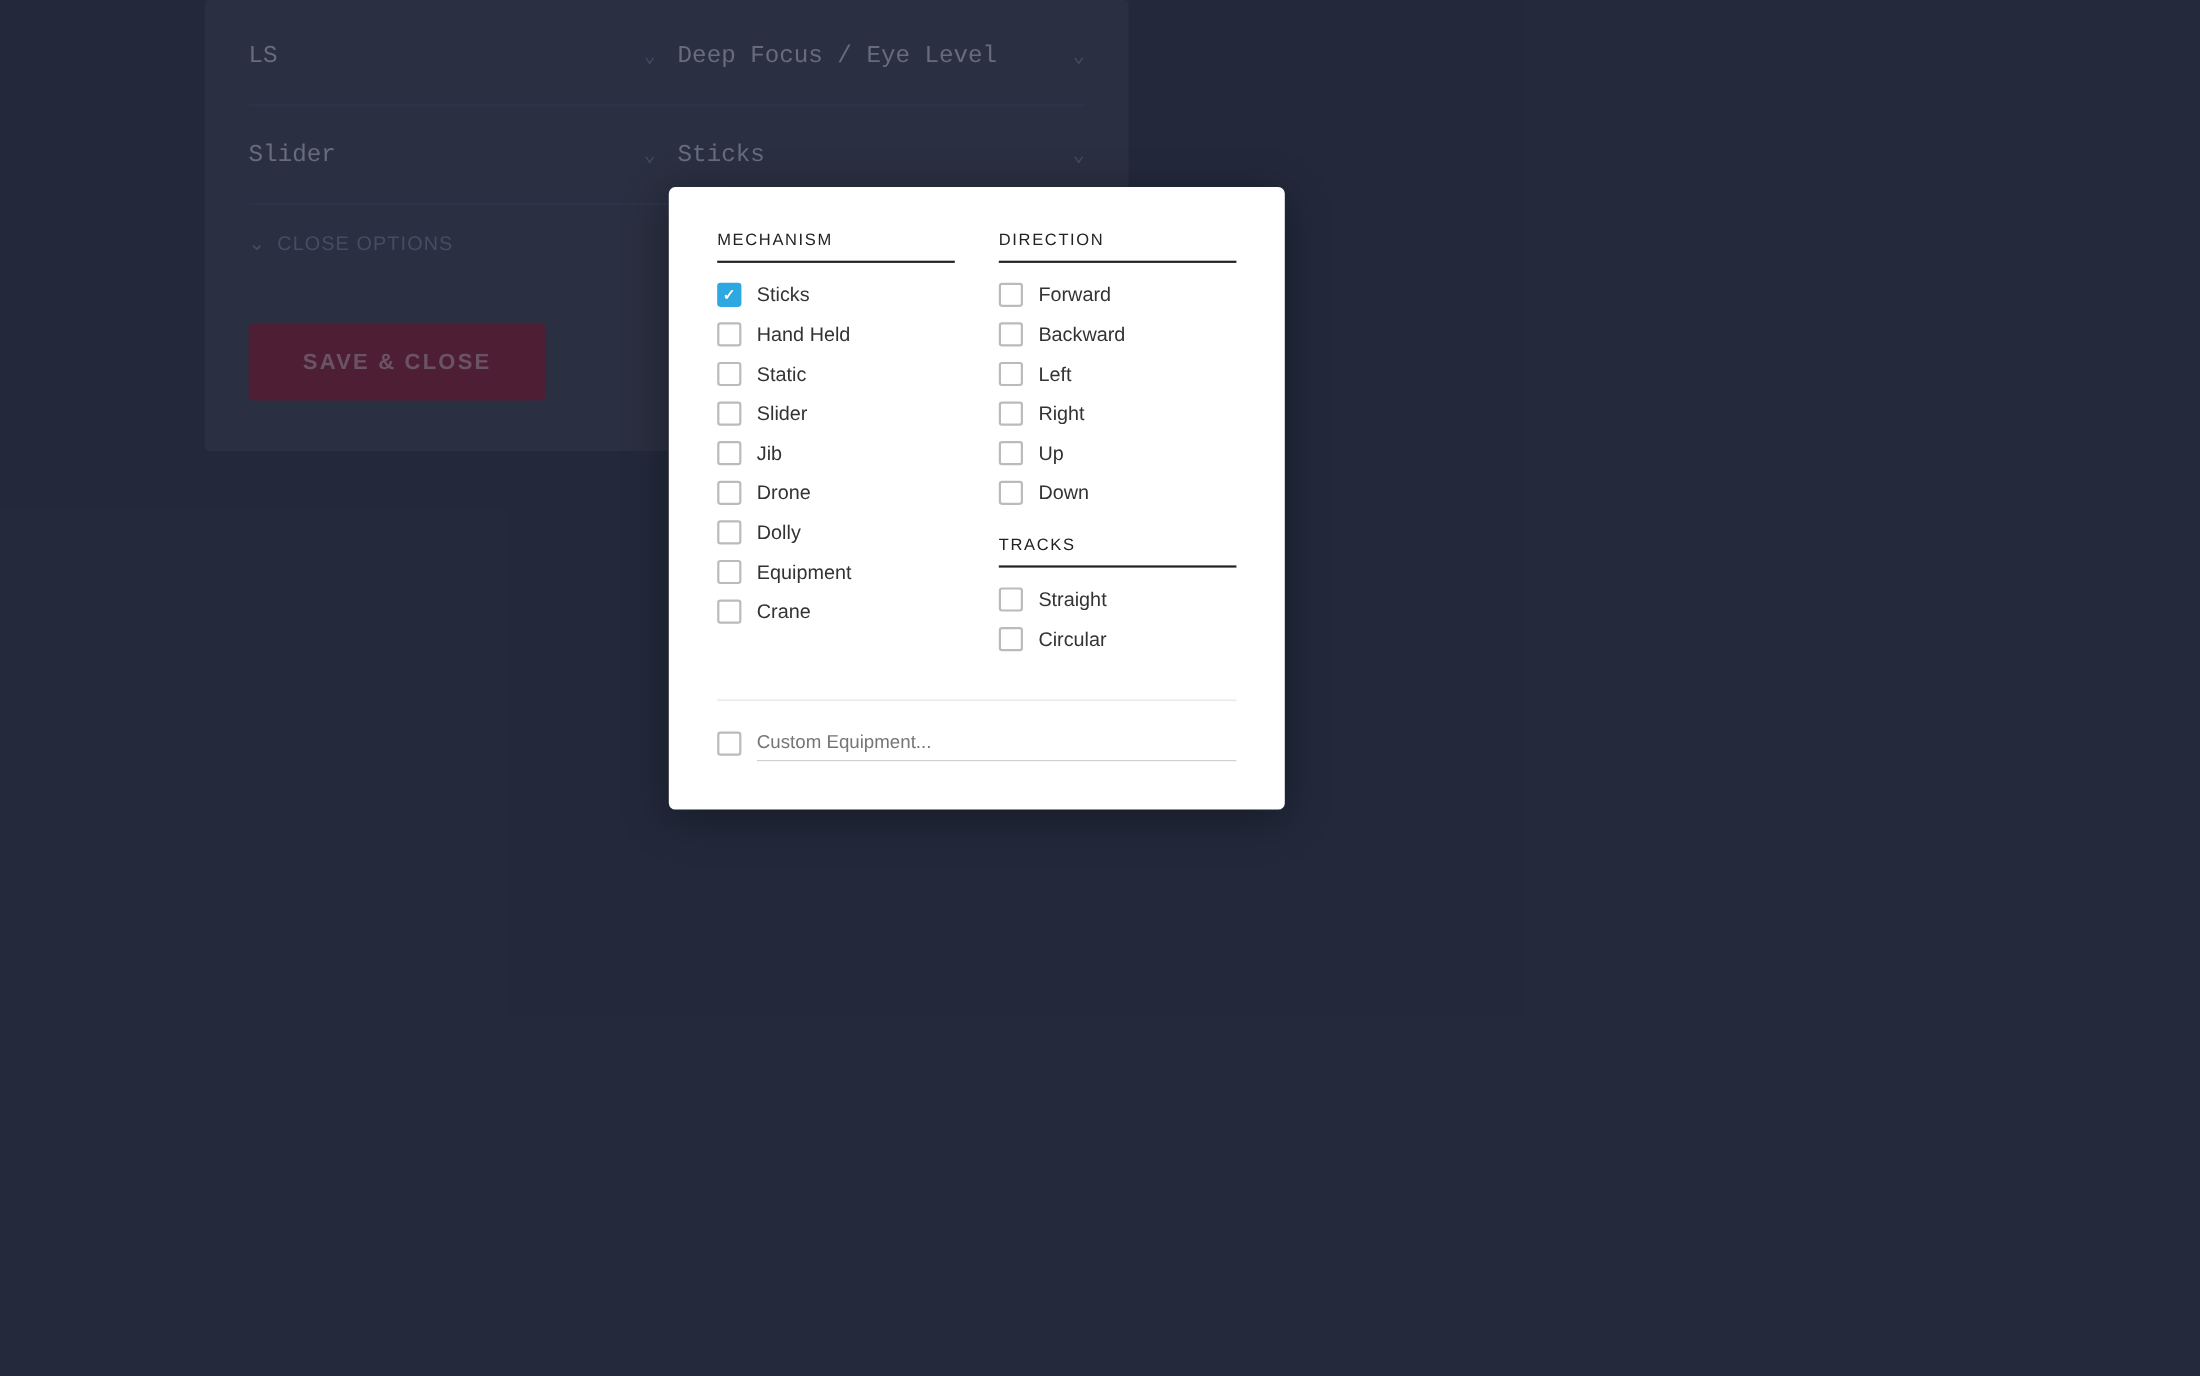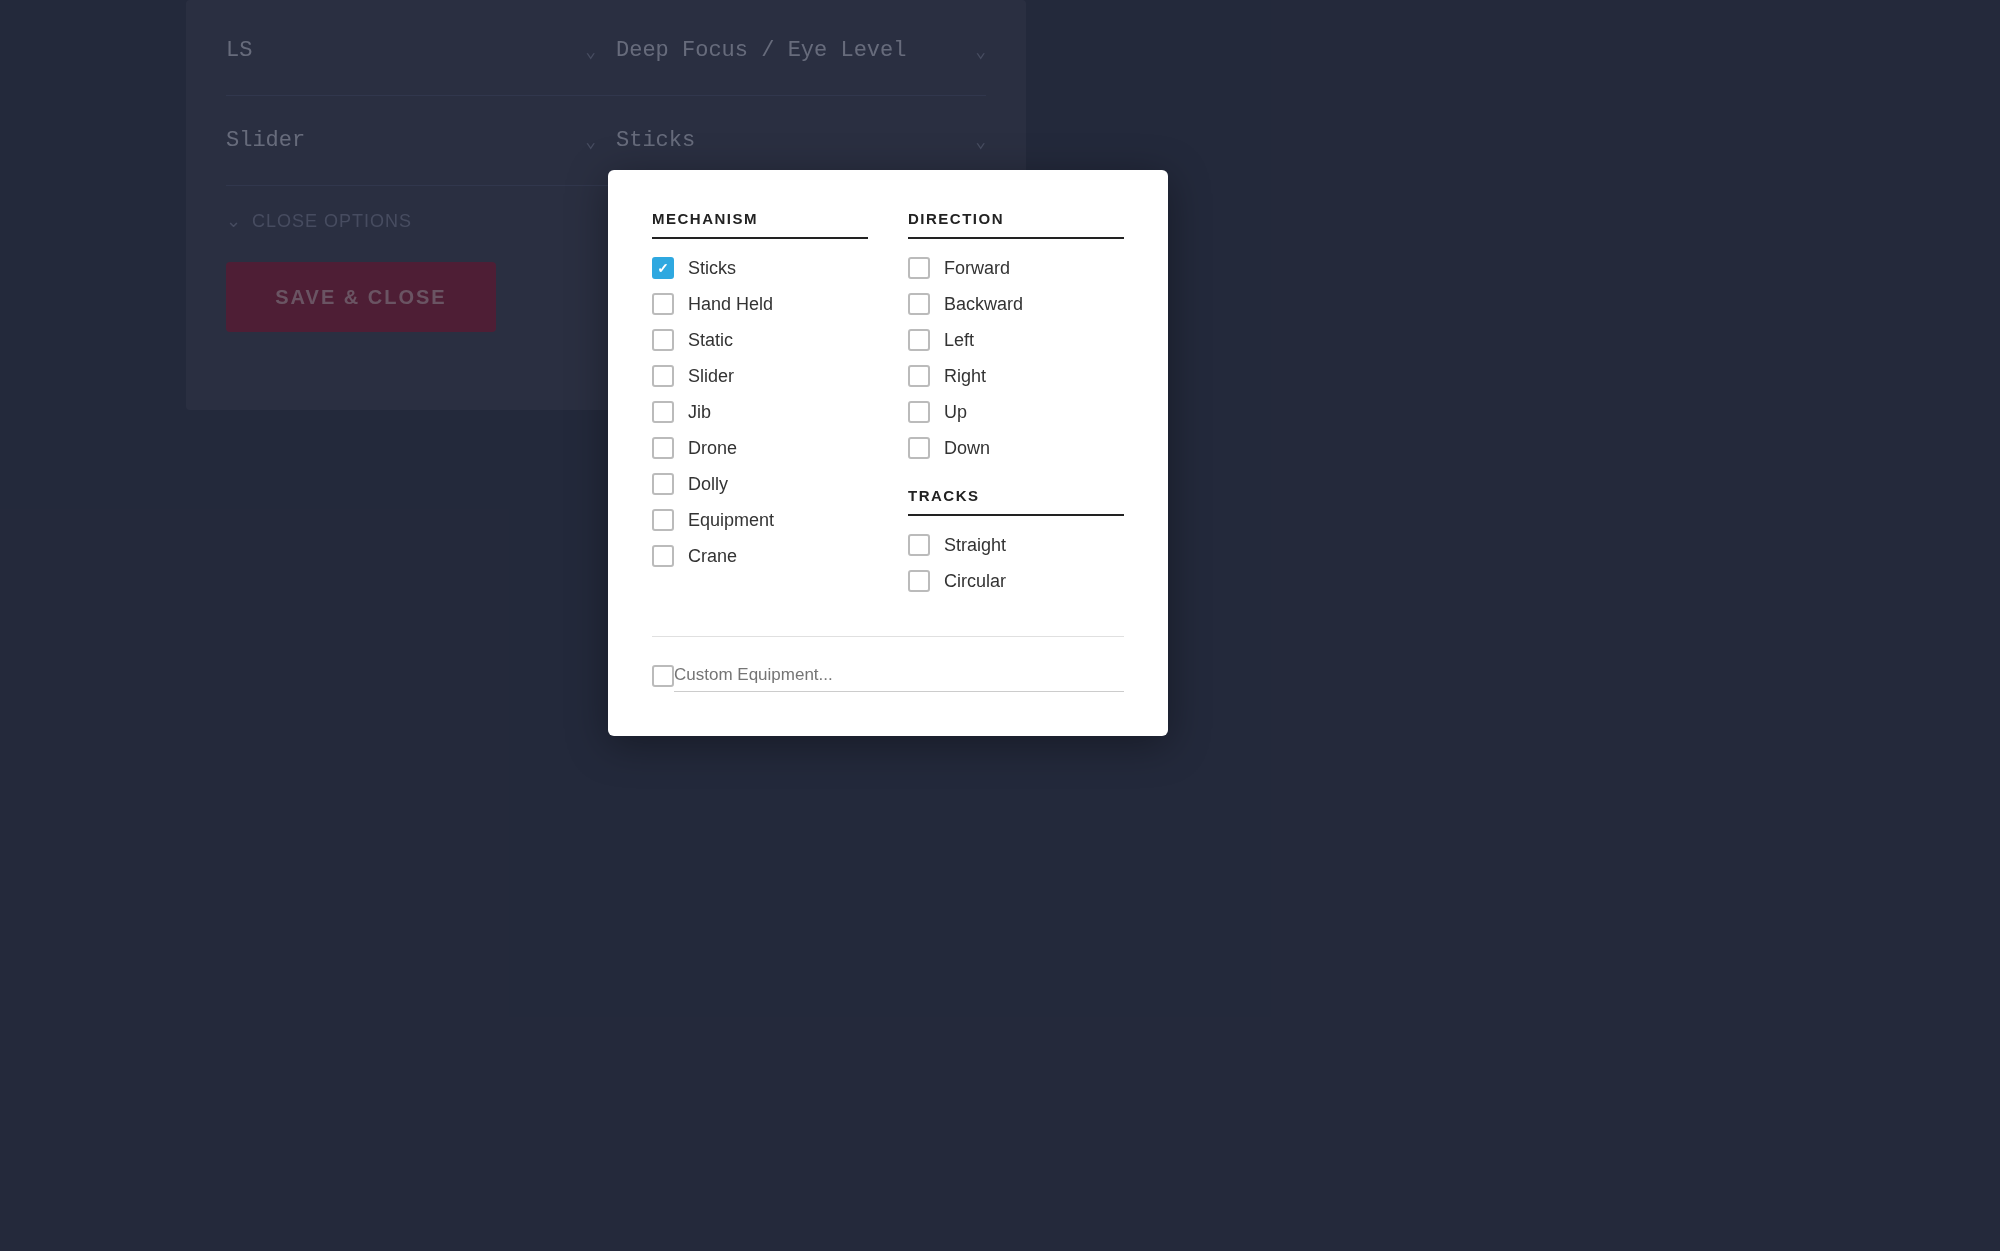--- a/index.html
+++ b/index.html
@@ -67,20 +67,21 @@
       width: 270px;
       height: 70px;
       background-color: #8b1a3a;
       border: none;
       border-radius: 4px;
       color: #c8919f;
       font-size: 20px;
       letter-spacing: 2px;
       cursor: pointer;
       font-weight: 600;
+      margin-top: 32px;
     }
 
     
     .modal-overlay {
       position: absolute;
       left: 0;
       top: 0;
       width: 2000px;
       height: 1251px;
       background: rgba(30, 34, 50, 0.55);
@@ -101,21 +102,21 @@
       display: flex;
       gap: 40px;
     }
 
     .modal-col {
       flex: 1;
     }
 
     .section-title {
       font-size: 15px;
-      font-weight: 700;
+      font-weight: 400;
       letter-spacing: 1.5px;
       color: #222;
       padding-bottom: 10px;
       border-bottom: 2px solid #222;
       margin-bottom: 18px;
       text-transform: uppercase;
     }
 
     .checkbox-item {
       display: flex;
@@ -162,20 +163,21 @@
     .modal-divider {
       width: 100%;
       height: 1px;
       background: #e0e0e0;
       margin: 30px 0 22px 0;
     }
 
     .custom-equipment-row {
       display: flex;
       align-items: center;
+      gap: 14px;
     }
 
     .custom-input {
       flex: 1;
       border: none;
       border-bottom: 1px solid #ccc;
       padding: 6px 0;
       font-size: 17px;
       color: #aaa;
       outline: none;

